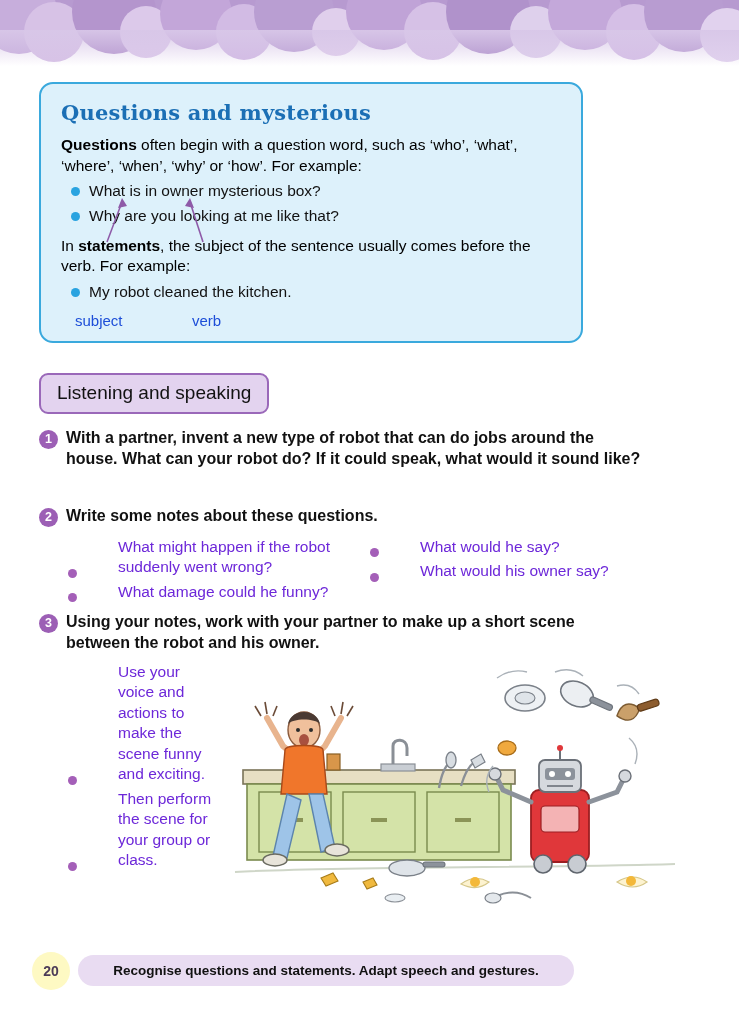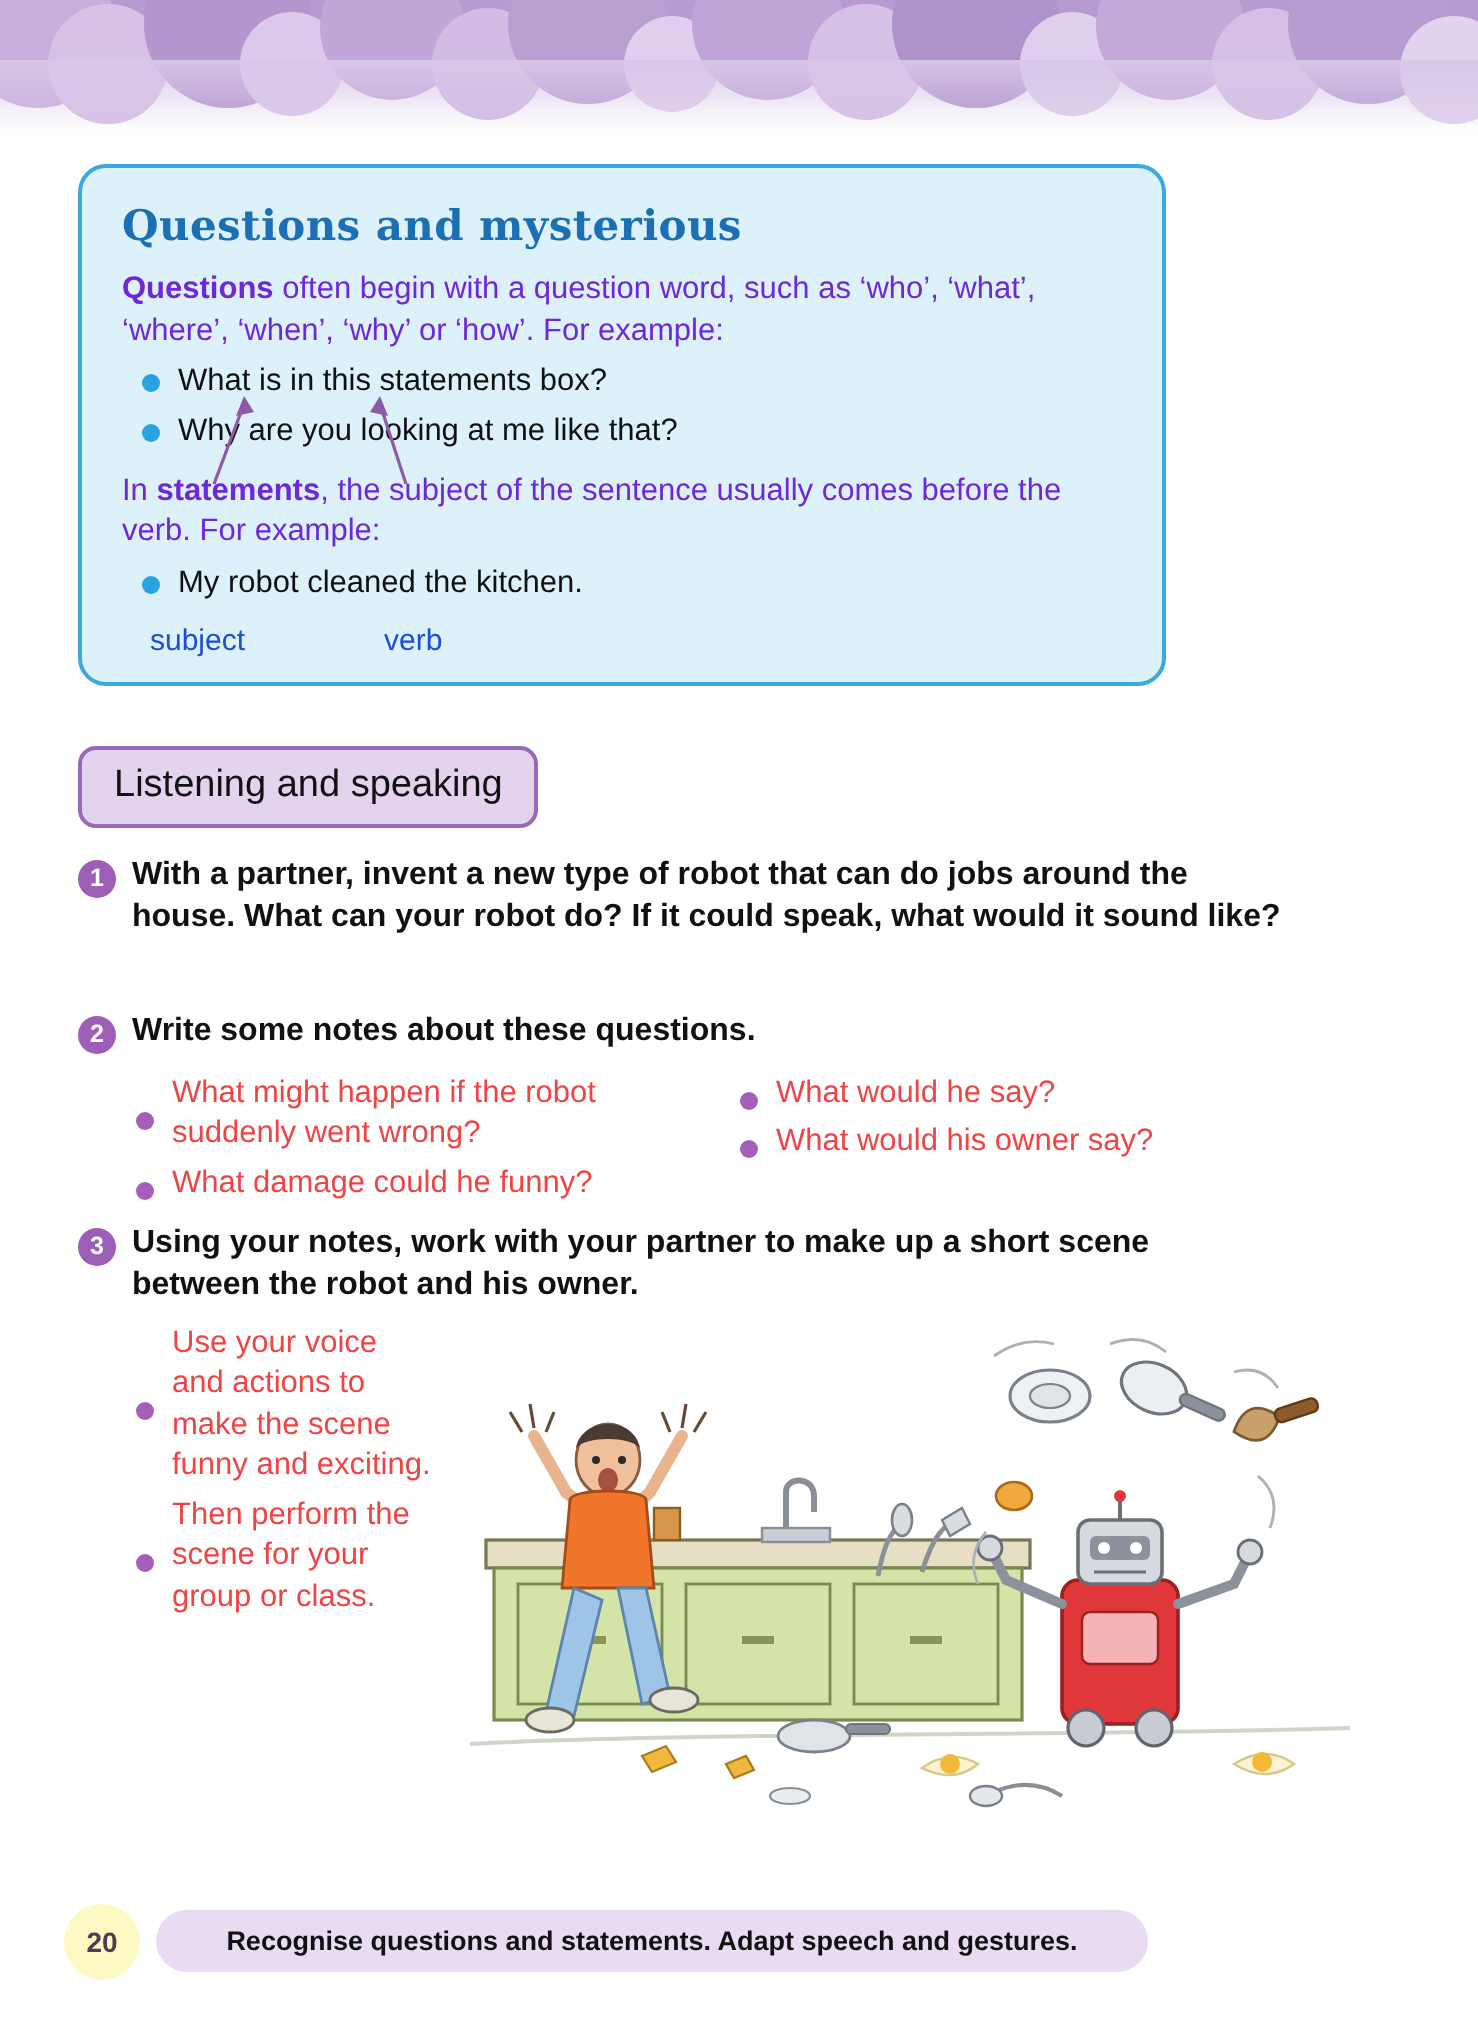--- a/index.html
+++ b/index.html
@@ -46,21 +46,21 @@
   .info-title {
     font-family: "DejaVu Serif", serif;
     font-weight: bold;
     font-size: 21px;
     color: #1b6fb5;
     margin: 2px 0 10px 2px;
     letter-spacing: .2px;
   }
   .info-p {
     font-size: 15.5px;
-    color: #6d28d9;
+    color: #000000;
     line-height: 1.33;
     margin: 4px 0 2px 2px;
   }
   .info-p b { font-weight: bold; }
   .bullet-row {
     display: flex;
     align-items: flex-start;
     margin: 5px 0 0 12px;
     font-size: 15.5px;
     color: #111;
@@ -126,25 +126,26 @@
   .task2 .num-circle { left: 39px; top: 508px; }
   .task2 .task-text { left: 66px; top: 505px; width: 560px; }
 
   .task3 .num-circle { left: 39px; top: 614px; }
   .task3 .task-text { left: 66px; top: 611px; width: 560px; }
 
   
   .plist { position: absolute; }
   .pitem {
     display: flex;
-    align-items: center;
+    align-items: flex-end;
     margin-bottom: 4px;
     font-size: 15.5px;
-    color: #ef4444;
+    color: #6d28d9;
     line-height: 1.32;
+    gap: 32px;
   }
   .dot-purple {
     width: 9px; height: 9px;
     background: #a45fb8;
     border-radius: 50%;
     margin: 6px 9px 0 0;
     flex: 0 0 auto;
   }
   .list-q-left { left: 68px; top: 537px; width: 270px; }
   .list-q-right { left: 370px; top: 537px; width: 250px; }
@@ -211,21 +212,21 @@
 
 <div class="info-box">
   <div class="info-title">Questions and mysterious</div>
 
   <div class="info-p">
     <b>Questions</b><span> often begin with a question word, such as ‘who’, ‘what’, ‘where’, ‘when’, ‘why’ or ‘how’. For example:</span>
   </div>
 
   <div class="bullet-row">
     <span class="dot-blue"></span>
-    <span><span class="u">What</span><span> is in this statements box?</span></span>
+    <span><span class="u">What</span><span> is in owner mysterious box?</span></span>
   </div>
 
   <div class="bullet-row">
     <span class="dot-blue"></span>
     <span><span class="u">Why</span><span> are you looking at me like that?</span></span>
   </div>
 
   <div class="info-p second">
     <span>In </span><b>statements</b><span>, the subject of the sentence usually comes before the verb. For example:</span>
   </div>

